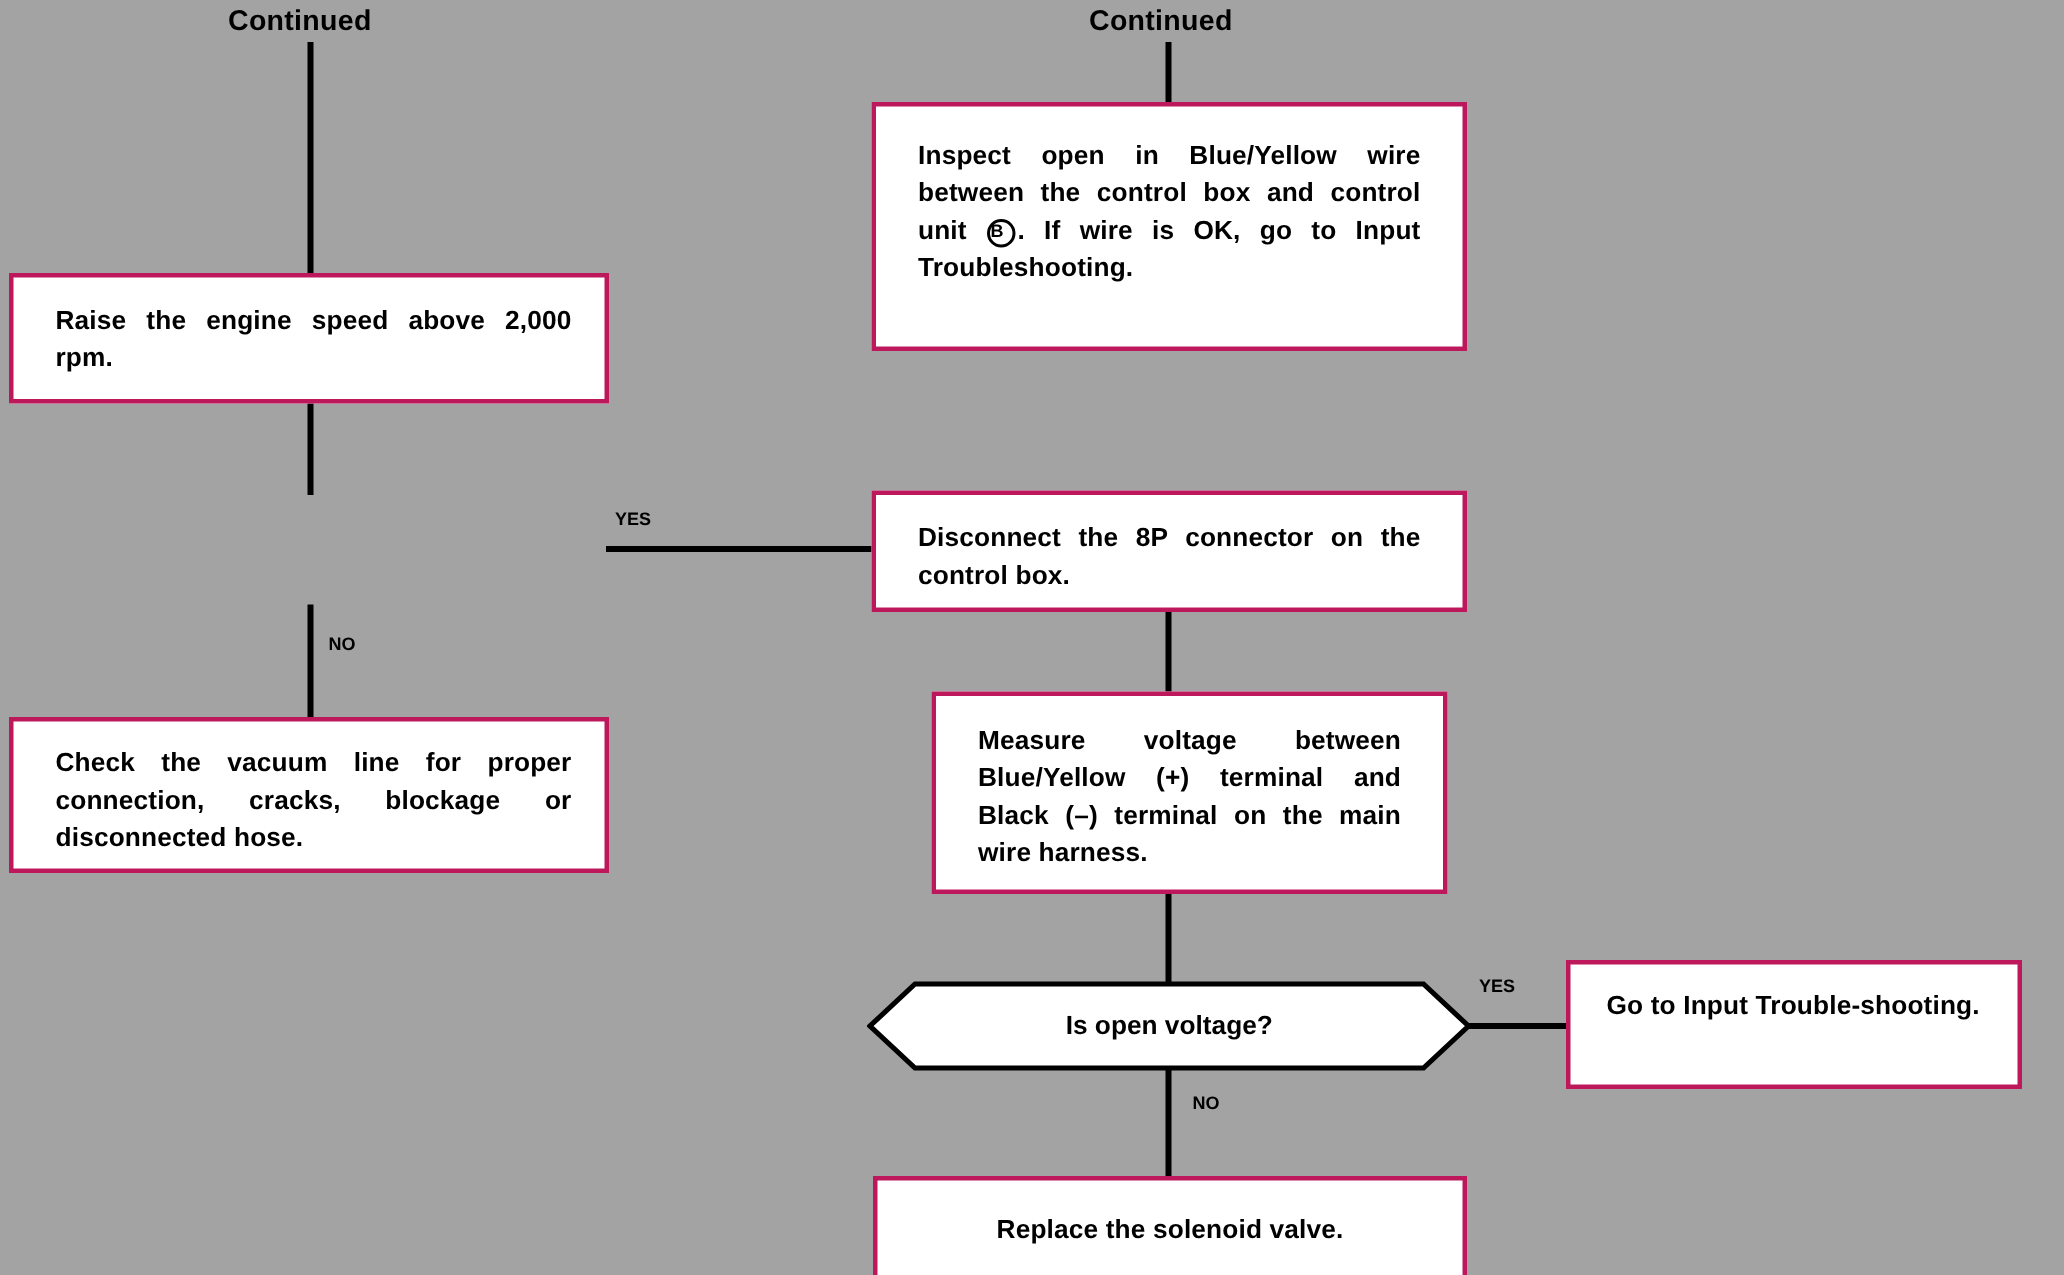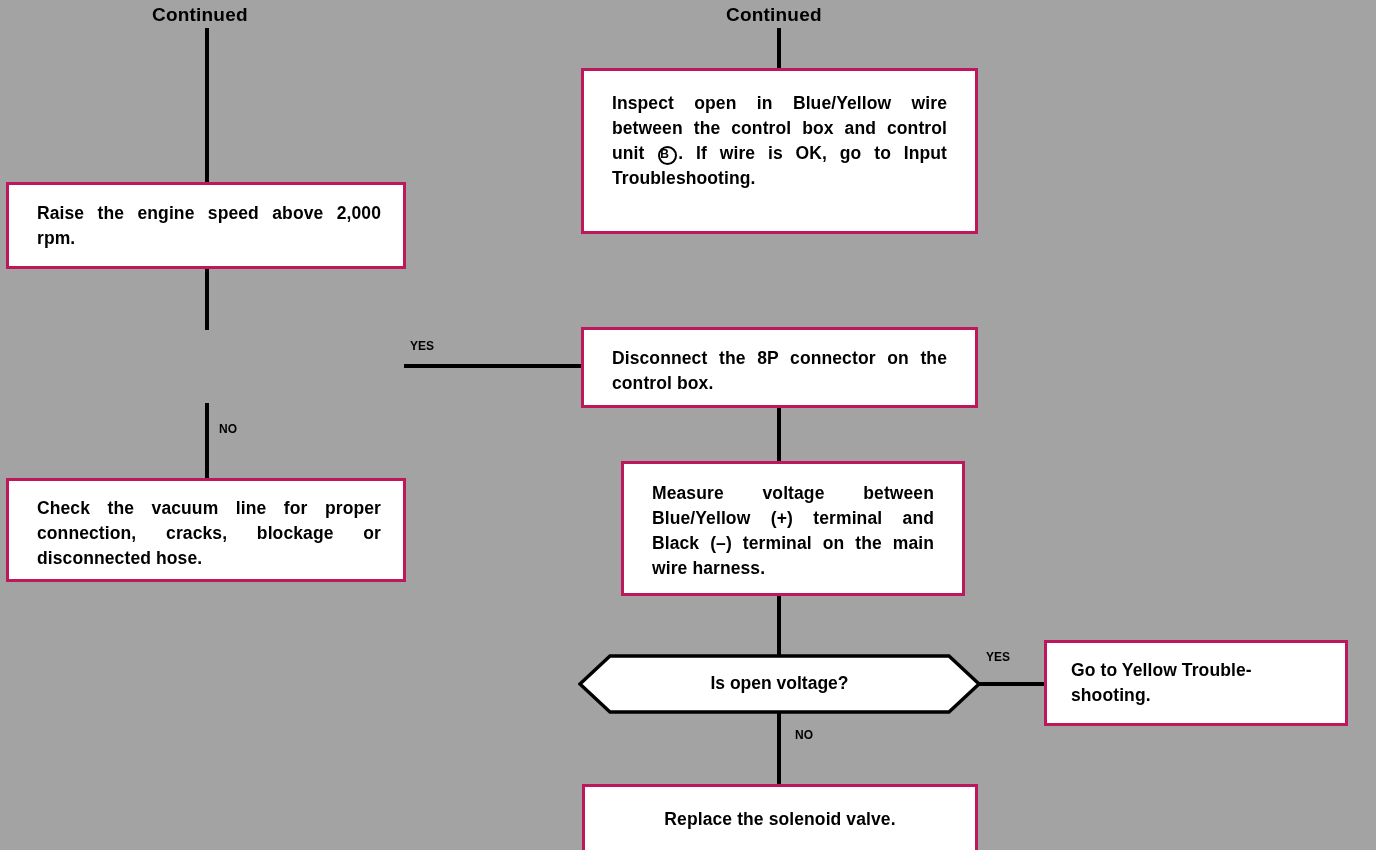--- a/index.html
+++ b/index.html
@@ -166,16 +166,16 @@
 
   <div class="node box" style="left:582px; top:784px; width:396px; height:70px; padding:0 28px; align-items:center; justify-content:center;">
     <div class="txt">Replace the solenoid valve.</div>
   </div>
 
   <div class="hline" style="left:977px; top:682px; width:70px;"></div>
 
   <div class="label" style="left:986px; top:650px;">YES</div>
 
   <div class="node box" style="left:1044px; top:640px; width:304px; height:86px; padding:15px 18px 0 24px;">
-    <div class="txt">Go to Yellow Trouble-shooting.</div>
+    <div class="txt">Go to Input Trouble-shooting.</div>
   </div>
 
 </div>
 
 </body></html>

